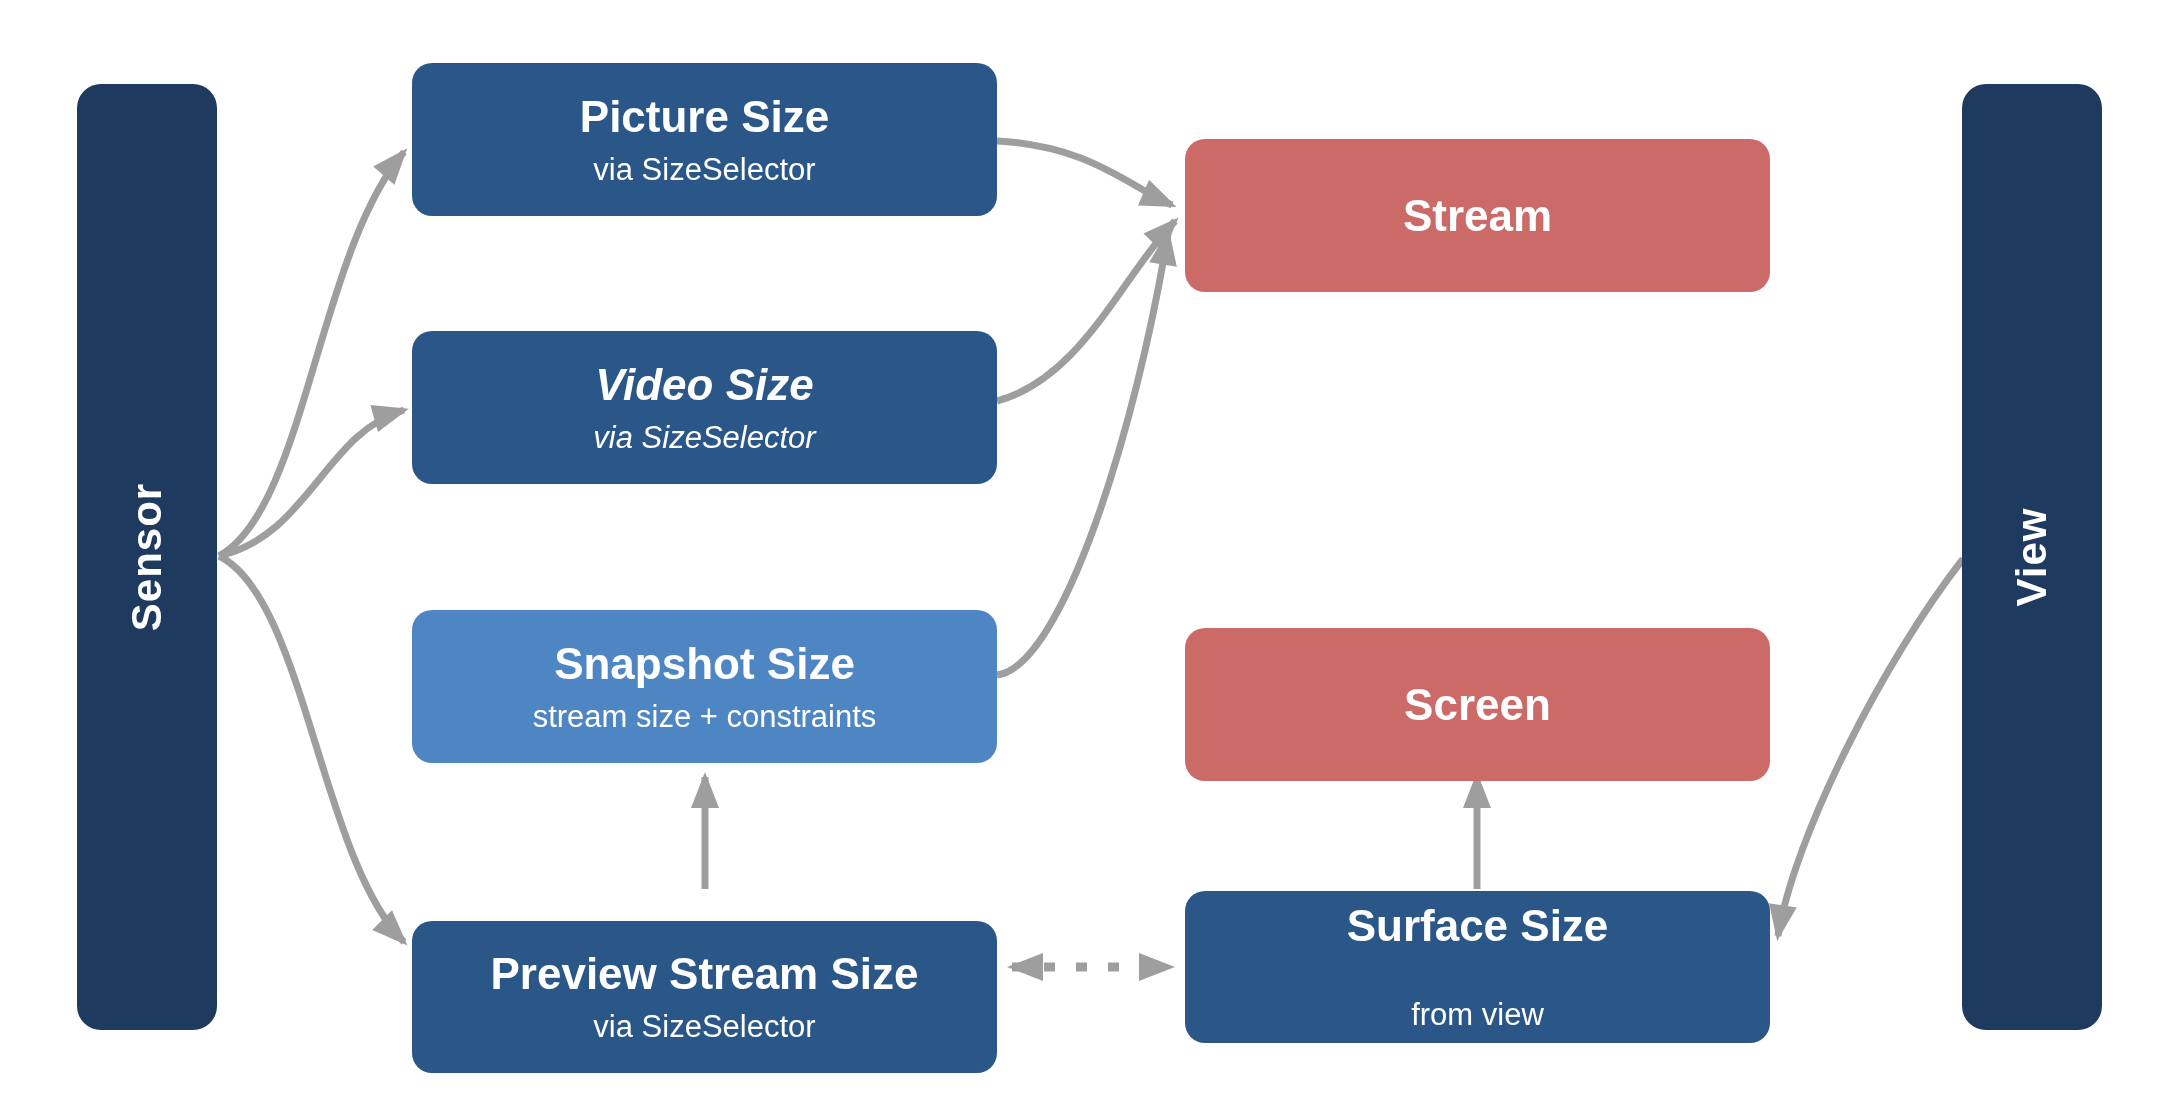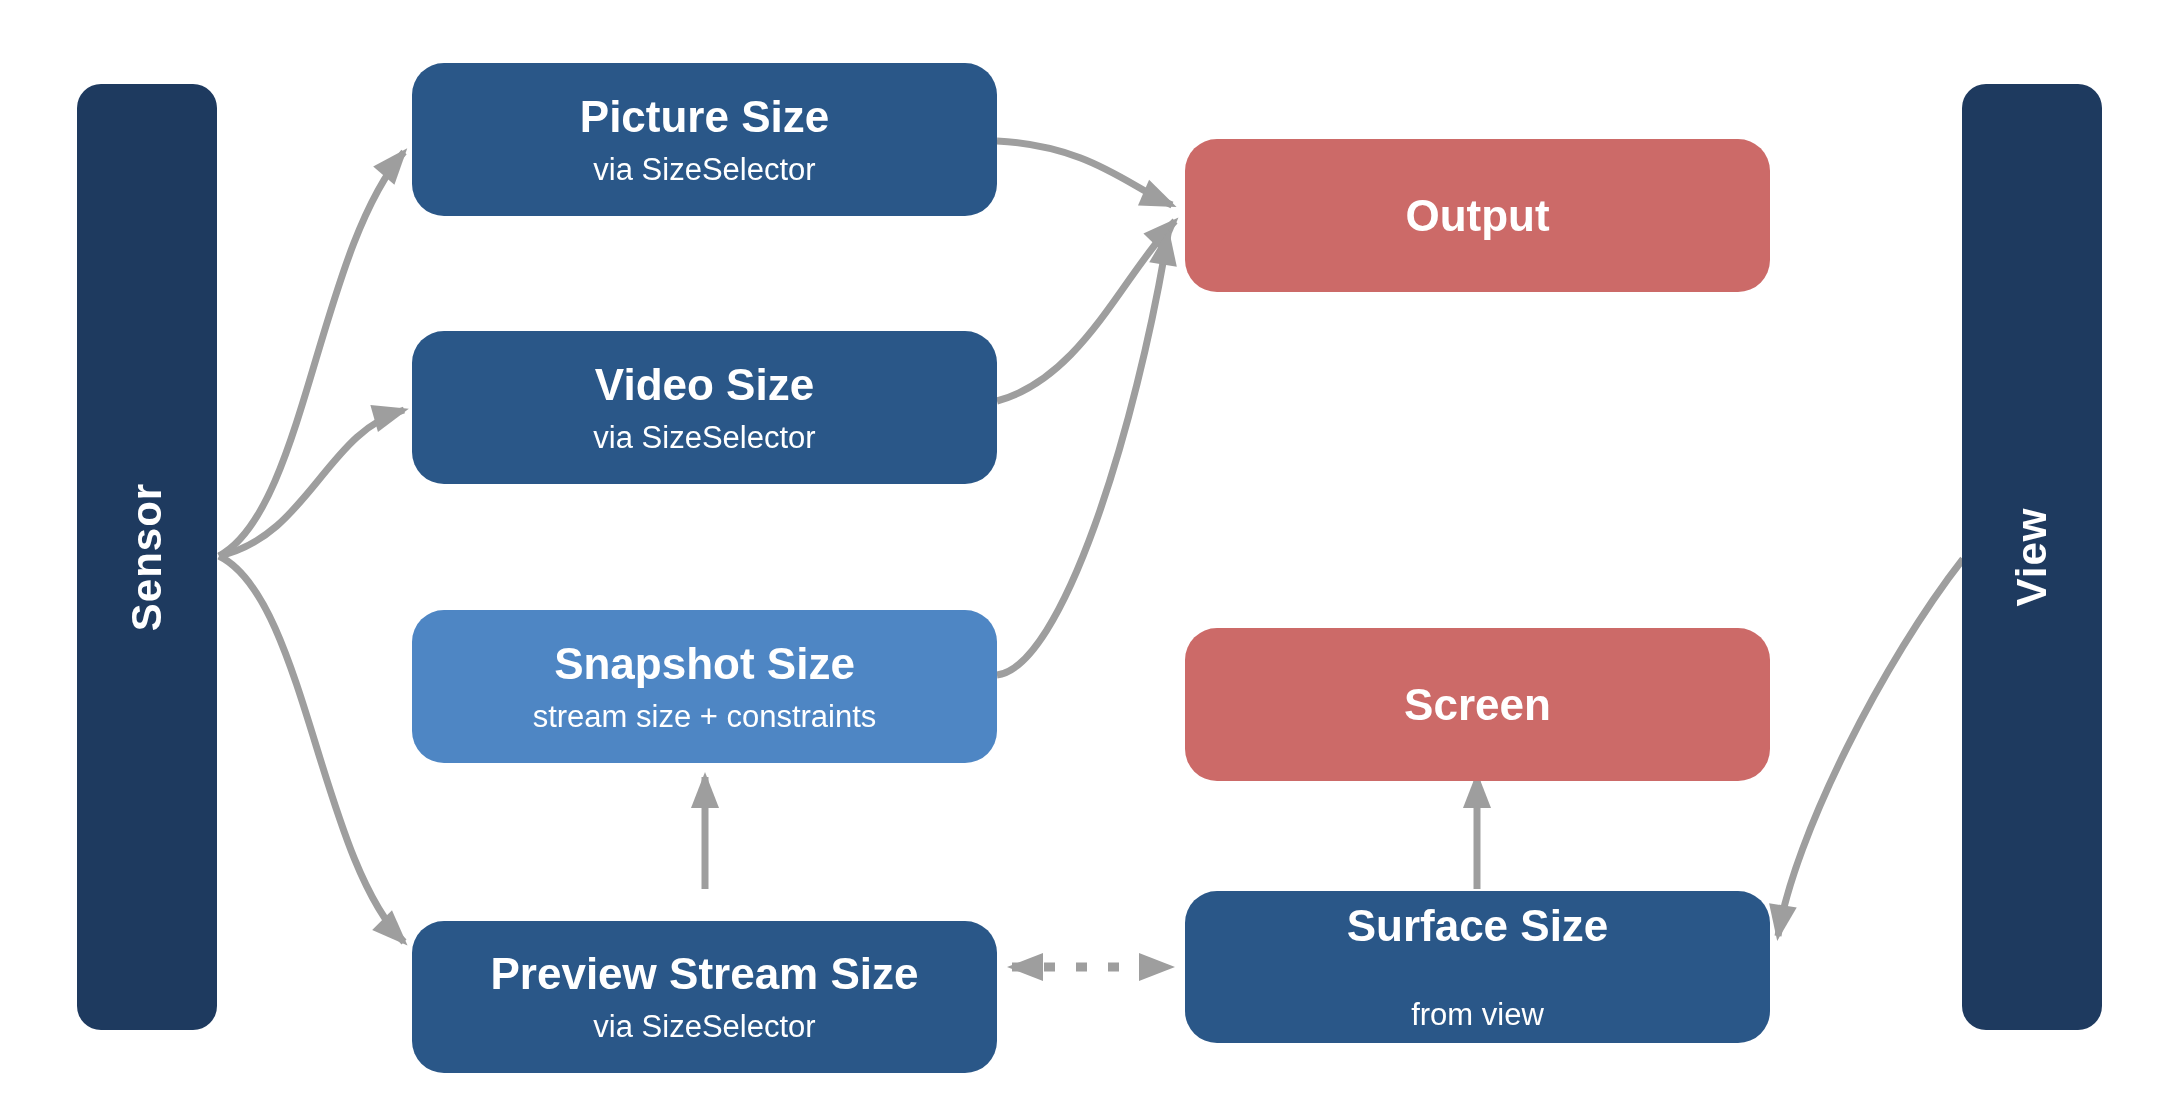--- a/index.html
+++ b/index.html
@@ -17,33 +17,33 @@
   .ah{fill:var(--arrow);}
   .rail{
     position:absolute;top:84px;width:140px;height:946px;border-radius:24px;
     background:var(--navy);display:flex;align-items:center;justify-content:center;
   }
   .rail .label{
     transform:rotate(-90deg);color:var(--text);font-size:42px;font-weight:700;
     white-space:nowrap;letter-spacing:1px;
   }
   .node{
-    position:absolute;border-radius:32px;color:var(--text);
+    position:absolute;border-radius:20px;color:var(--text);
     display:flex;flex-direction:column;align-items:center;justify-content:center;
     text-align:center;padding:0 20px;box-sizing:border-box;
   }
   .node .title{font-size:44px;font-weight:700;line-height:1.25;}
   .node .subtitle{font-size:31px;font-weight:400;line-height:1.3;margin-top:6px;}
   .fill-blue{background:var(--blue);}
   .fill-light-blue{background:var(--light-blue);}
   .fill-salmon{background:var(--salmon);}
   
   .col1{left:412px;width:585px;height:153px;}
   .col2{left:1185px;width:585px;height:153px;}
-  #node-picture{top:63px;}  #node-video{top:331px;}
+  #node-picture{top:63px;}  #node-video{top:331px;font-style:italic;}
   #node-snapshot{top:610px;} #node-preview{top:921px;height:152px;}
   #node-output{top:139px;}  #node-screen{top:610px;margin-top:18px;}
   #node-surface{top:891px;height:152px;gap:36px;}
   #sensor-rail{left:77px;}  #view-rail{left:1962px;}
 </style>
 </head>
 <body>
 
 <div id="canvas">
 
@@ -87,21 +87,21 @@
     <span class="title">Snapshot Size</span>
     <span class="subtitle">stream size + constraints</span>
   </div>
 
   <div class="node col1 fill-blue" id="node-preview">
     <span class="title">Preview Stream Size</span>
     <span class="subtitle">via SizeSelector</span>
   </div>
 
   <div class="node col2 fill-salmon" id="node-output">
-    <span class="title">Output</span>
+    <span class="title">Stream</span>
   </div>
 
   <div class="node col2 fill-salmon" id="node-screen">
     <span class="title">Screen</span>
   </div>
 
   <div class="node col2 fill-blue" id="node-surface">
     <span class="title">Surface Size</span>
     <span class="subtitle">from view</span>
   </div>

